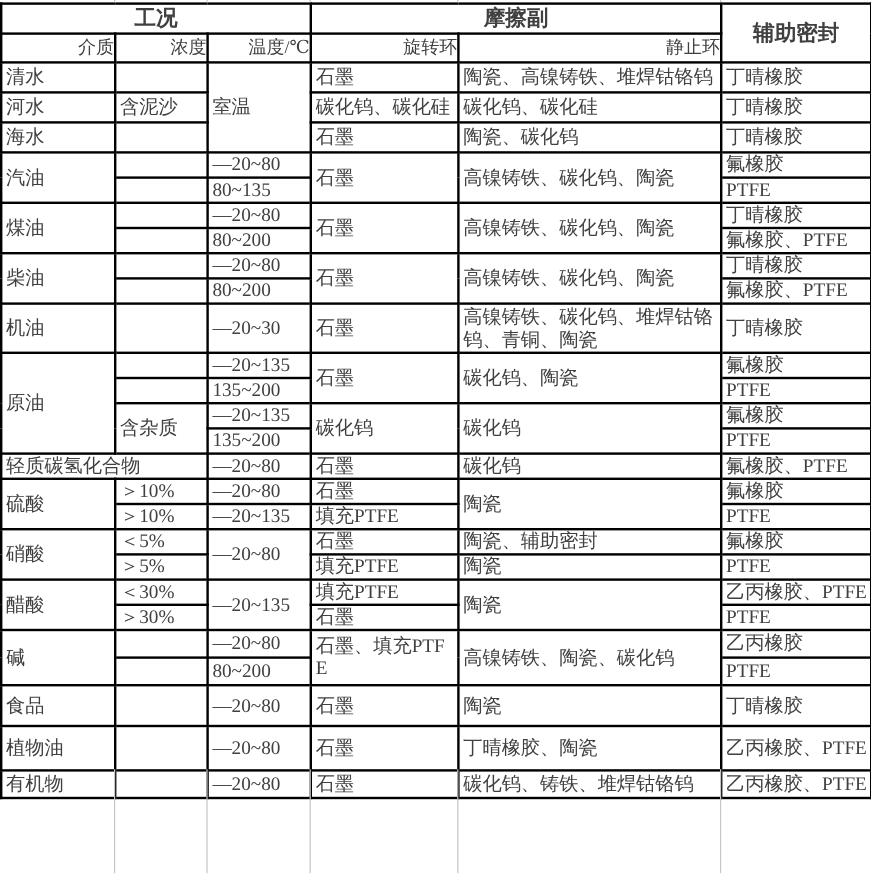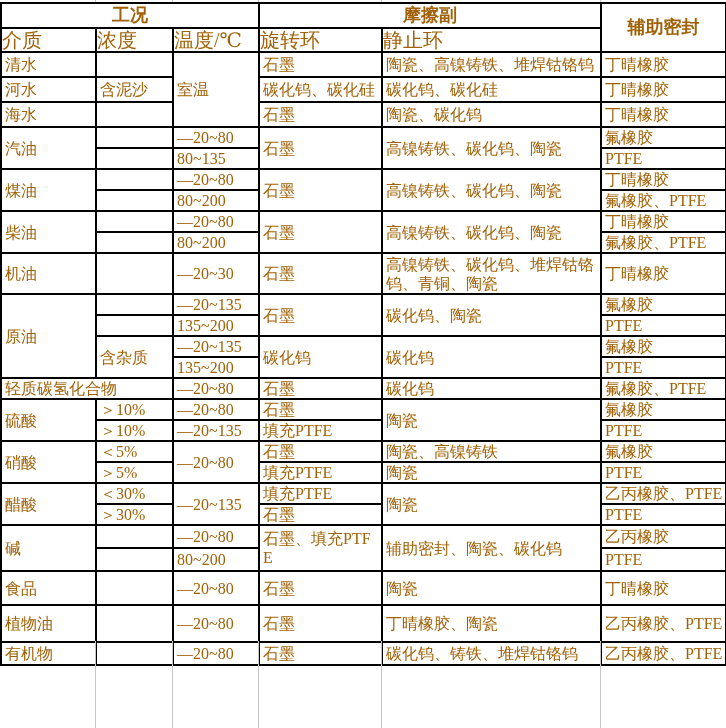--- a/index.html
+++ b/index.html
@@ -7,21 +7,21 @@
     padding: 0;
     background: #ffffff;
   }
   #screen {
     position: relative;
     width: 726px;
     height: 728px;
     background: #ffffff;
     overflow: hidden;
     font-family: "Liberation Serif", "DejaVu Serif", serif;
-    color: #a16207;
+    color: #404040;
   }
   table.seal-table {
     position: absolute;
     left: 0;
     top: 2px;
     border-collapse: collapse;
     table-layout: fixed;
     width: 725px;
   }
   table.seal-table td {
@@ -35,22 +35,22 @@
     white-space: normal;
     word-break: break-all;
   }
   table.seal-table td.hdr1 {
     font-weight: bold;
     font-size: 18px;
     text-align: center;
     padding: 0;
   }
   table.seal-table td.hdr2 {
-    font-size: 20px;
-    text-align: left;
+    font-size: 15px;
+    text-align: right;
     padding: 0;
   }
   .gridline-strip-v {
     position: absolute;
     width: 1px;
     background: #c6c6c6;
   }
 </style>
 </head>
 <body>
@@ -190,21 +190,21 @@
           <td>＞10%</td>
           <td>—20~135</td>
           <td>填充PTFE</td>
           <td>PTFE</td>
         </tr>
         <tr style="height: 21px;">
           <td rowspan="2">硝酸</td>
           <td>＜5%</td>
           <td rowspan="2">—20~80</td>
           <td>石墨</td>
-          <td>陶瓷、高镍铸铁</td>
+          <td>陶瓷、辅助密封</td>
           <td>氟橡胶</td>
         </tr>
         <tr style="height: 21px;">
           <td>＞5%</td>
           <td>填充PTFE</td>
           <td>陶瓷</td>
           <td>PTFE</td>
         </tr>
         <tr style="height: 21px;">
           <td rowspan="2">醋酸</td>
@@ -217,21 +217,21 @@
         <tr style="height: 21px;">
           <td>＞30%</td>
           <td>石墨</td>
           <td>PTFE</td>
         </tr>
         <tr style="height: 23px;">
           <td rowspan="2">碱</td>
           <td></td>
           <td>—20~80</td>
           <td rowspan="2">石墨、填充PTFE</td>
-          <td rowspan="2">辅助密封、陶瓷、碳化钨</td>
+          <td rowspan="2">高镍铸铁、陶瓷、碳化钨</td>
           <td>乙丙橡胶</td>
         </tr>
         <tr style="height: 23px;">
           <td></td>
           <td>80~200</td>
           <td>PTFE</td>
         </tr>
         <tr style="height: 34px;">
           <td>食品</td>
           <td></td>

